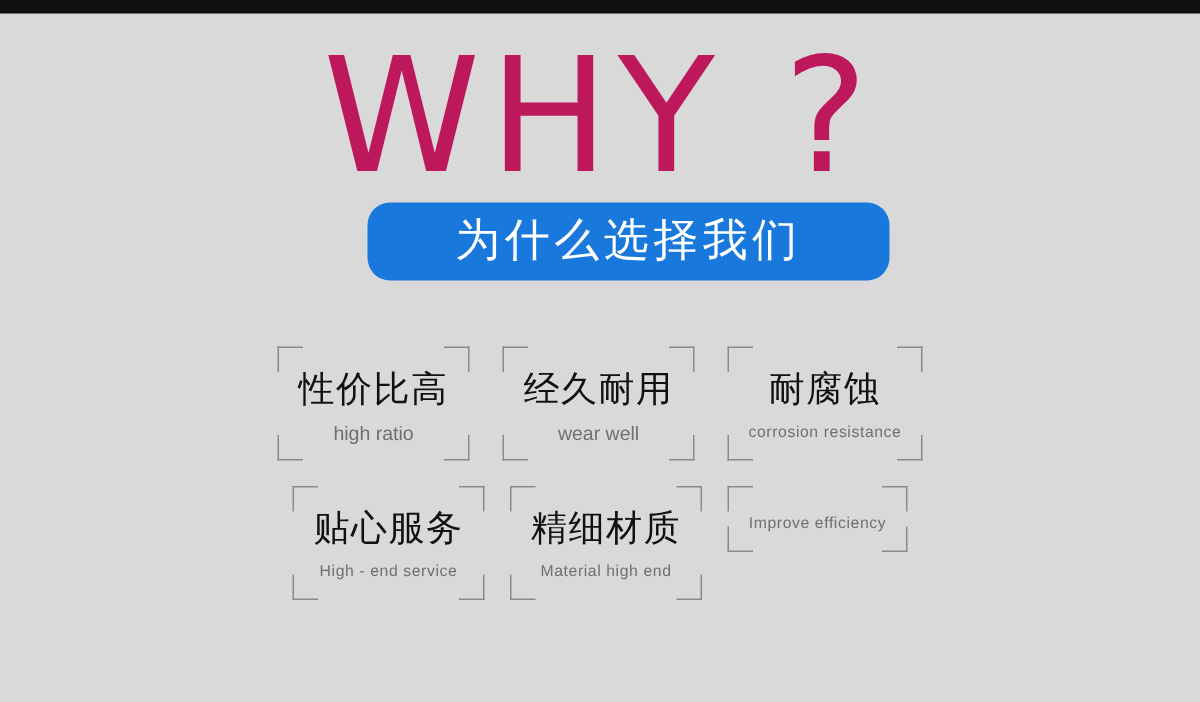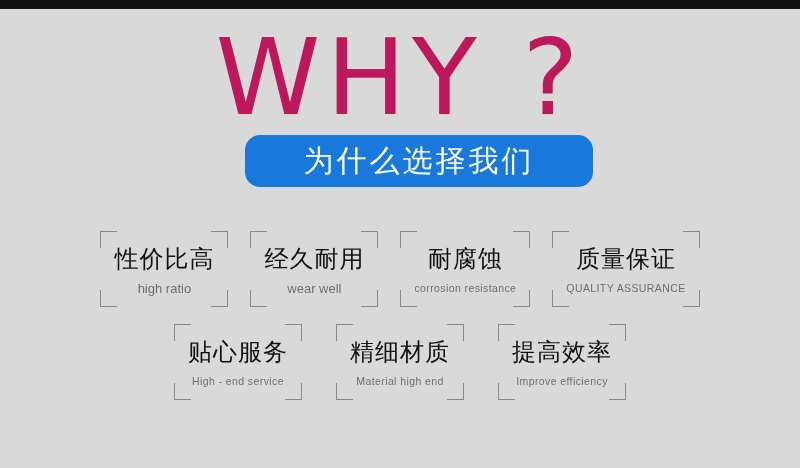--- a/index.html
+++ b/index.html
@@ -62,21 +62,21 @@
     top: 222px;
     left: 0;
     width: 800px;
   }
   .row {
     display: flex;
     justify-content: center;
     align-items: flex-start;
   }
   .row-1 { gap: 22px; }
-  .row-2 { gap: 34px; margin-top: 17px; }
+  .row-2 { gap: 17px; margin-top: 17px; }
 
   .card {
     position: relative;
     box-sizing: border-box;
     padding: 12px 14px 10px 14px;
     text-align: center;
     min-width: 120px;
   }
   
   .card .c {
@@ -148,28 +148,20 @@
 
       <div class="card">
         <span class="c tl"></span>
         <span class="c tr"></span>
         <span class="c bl"></span>
         <span class="c br"></span>
         <div class="card-title">耐腐蚀</div>
         <div class="card-sub small">corrosion resistance</div>
       </div>
 
-      <div class="card">
-        <span class="c tl"></span>
-        <span class="c tr"></span>
-        <span class="c bl"></span>
-        <span class="c br"></span>
-        <div class="card-title">质量保证</div>
-        <div class="card-sub small">QUALITY ASSURANCE</div>
-      </div>
 
     </div>
 
     <div class="row row-2">
 
       <div class="card">
         <span class="c tl"></span>
         <span class="c tr"></span>
         <span class="c bl"></span>
         <span class="c br"></span>
@@ -184,20 +176,19 @@
         <span class="c br"></span>
         <div class="card-title">精细材质</div>
         <div class="card-sub small">Material high end</div>
       </div>
 
       <div class="card">
         <span class="c tl"></span>
         <span class="c tr"></span>
         <span class="c bl"></span>
         <span class="c br"></span>
-        <div class="card-title">提高效率</div>
         <div class="card-sub small">Improve efficiency</div>
       </div>
 
     </div>
 
   </div>
 </div>
 
 </body></html>

